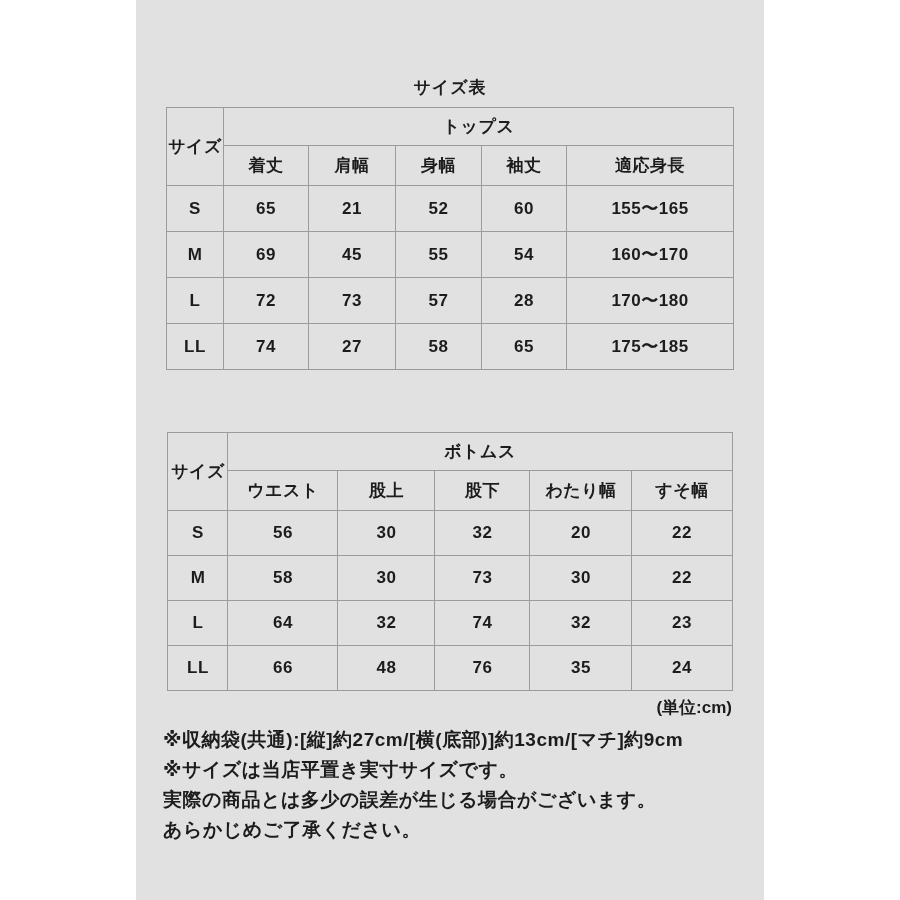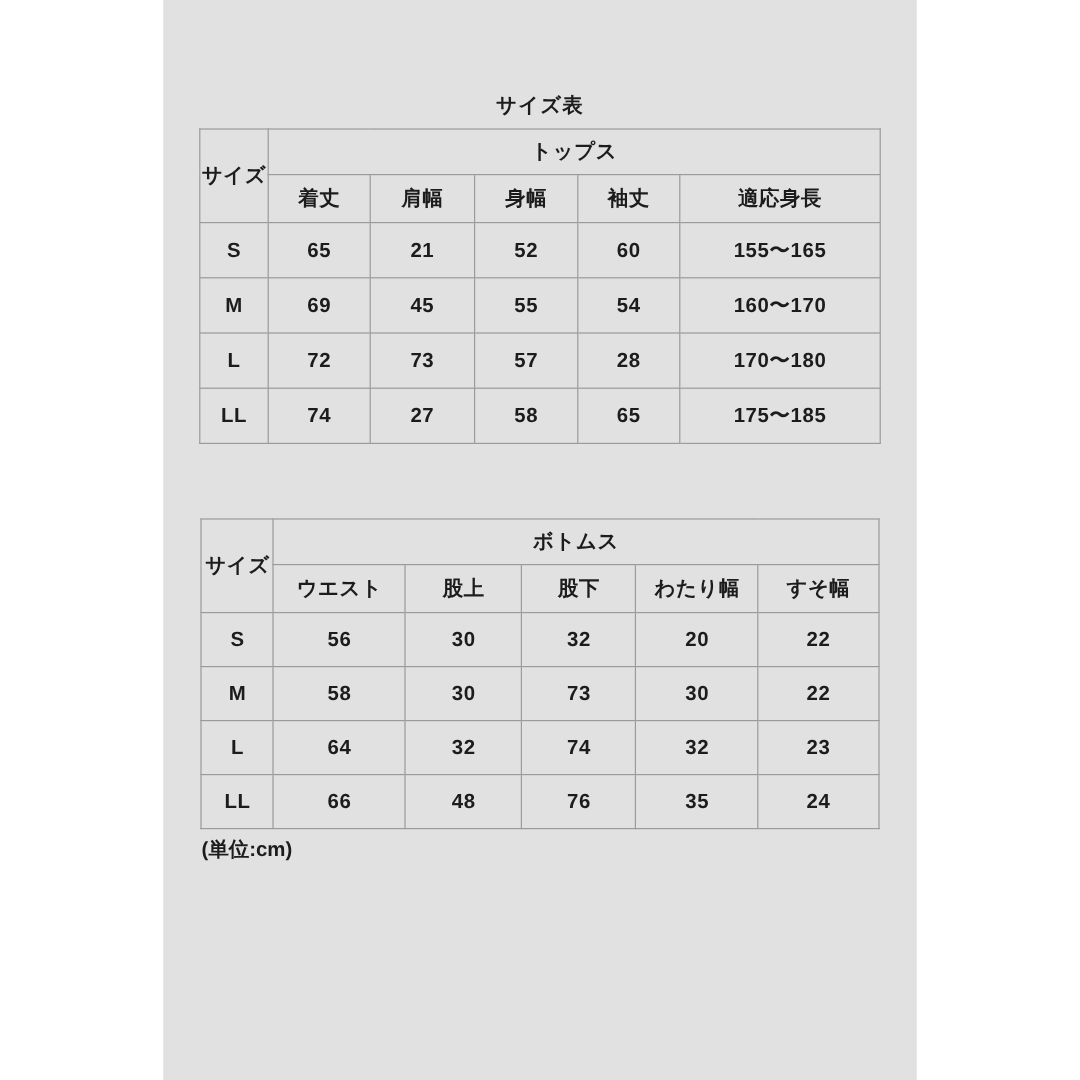--- a/index.html
+++ b/index.html
@@ -63,21 +63,21 @@
   .bottoms-table .c2 { width: 97px;  }
   .bottoms-table .c3 { width: 95px;  }
   .bottoms-table .c4 { width: 102px; }
   .bottoms-table .c5 { width: 100px; }
 
   .table-gap { height: 62px; }
 
   .unit-line {
     width: 564px;
     margin: 6px auto 0 auto;
-    text-align: left;
+    text-align: right;
     font-size: 17px;
     font-weight: bold;
     height: 22px;
     line-height: 22px;
   }
   .notes {
     box-sizing: border-box;
     width: 628px;
     padding-left: 27px;
     padding-right: 10px;
@@ -211,14 +211,20 @@
           <td>48</td>
           <td>76</td>
           <td>35</td>
           <td>24</td>
         </tr>
       </tbody>
   </table>
 
   <div class="unit-line">(単位:cm)</div>
 
+  <div class="notes">
+    <div class="note-line">※収納袋(共通):[縦]約27cm/[横(底部)]約13cm/[マチ]約9cm</div>
+    <div class="note-line">※サイズは当店平置き実寸サイズです。</div>
+    <div class="note-line">実際の商品とは多少の誤差が生じる場合がございます。</div>
+    <div class="note-line">あらかじめご了承ください。</div>
+  </div>
 
 </div>
 
 </body></html>

